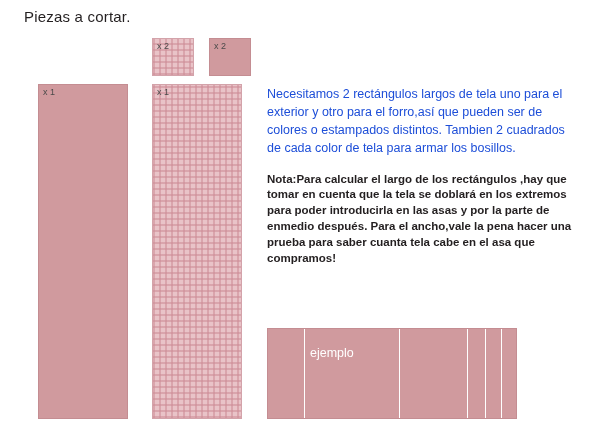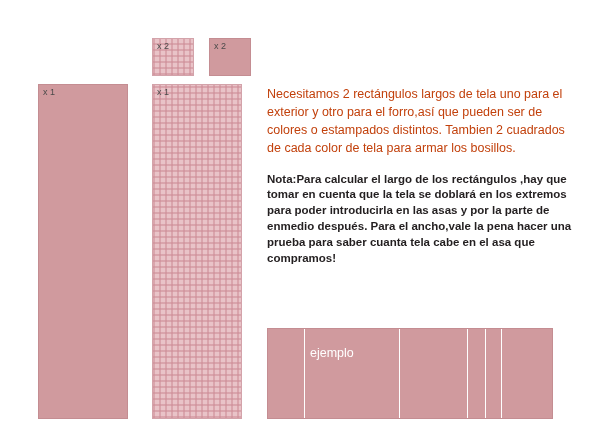--- a/index.html
+++ b/index.html
@@ -62,39 +62,39 @@
   
   .text-col {
     position: absolute;
     left: 267px;
     top: 85px;
     width: 318px;
   }
   .para-main {
     font-size: 12.5px;
     line-height: 1.45;
-    color: #c2410c;
+    color: #1d4ed8;
     margin: 0 8px 14px 0;
     white-space: pre-line;
   }
   .para-note {
     font-size: 11.5px;
     line-height: 1.38;
     color: #231f20;
     margin: 0;
     white-space: pre-line;
     font-weight: bold;
   }
 
   
   #example-strip {
     position: absolute;
     left: 267px;
     top: 328px;
-    width: 286px;
+    width: 250px;
     height: 91px;
     box-sizing: border-box;
     background: #d09a9e;
     border: 1px solid #c48d92;
   }
   .strip-div {
     position: absolute;
     top: 0;
     width: 1px;
     height: 100%;
@@ -111,20 +111,21 @@
     top: 17px;
     font-size: 12.5px;
     color: #ffffff;
   }
 </style>
 </head>
 <body>
 
 <div class="canvas">
 
+  <div class="title">Piezas a cortar.</div>
 
   <div class="swatch solid" id="piece-large-solid">
     <span class="swatch-label">x 1</span>
   </div>
 
   <div class="swatch gingham" id="piece-large-gingham">
     <span class="swatch-label">x 1</span>
   </div>
 
   <div class="swatch gingham" id="piece-small-gingham">

